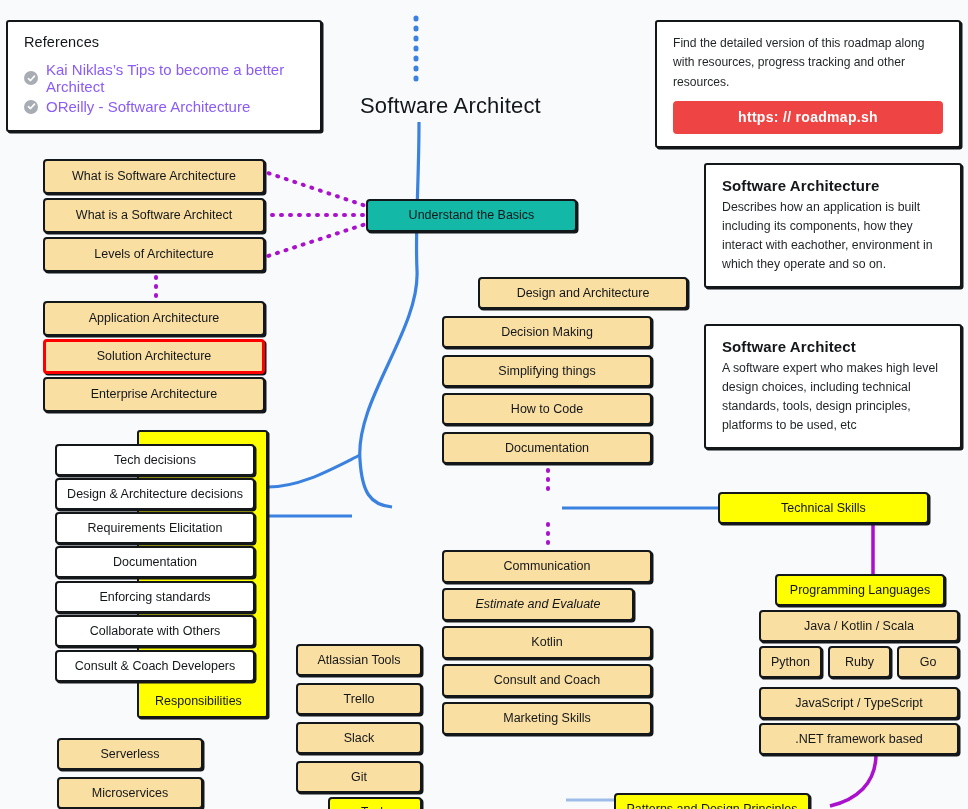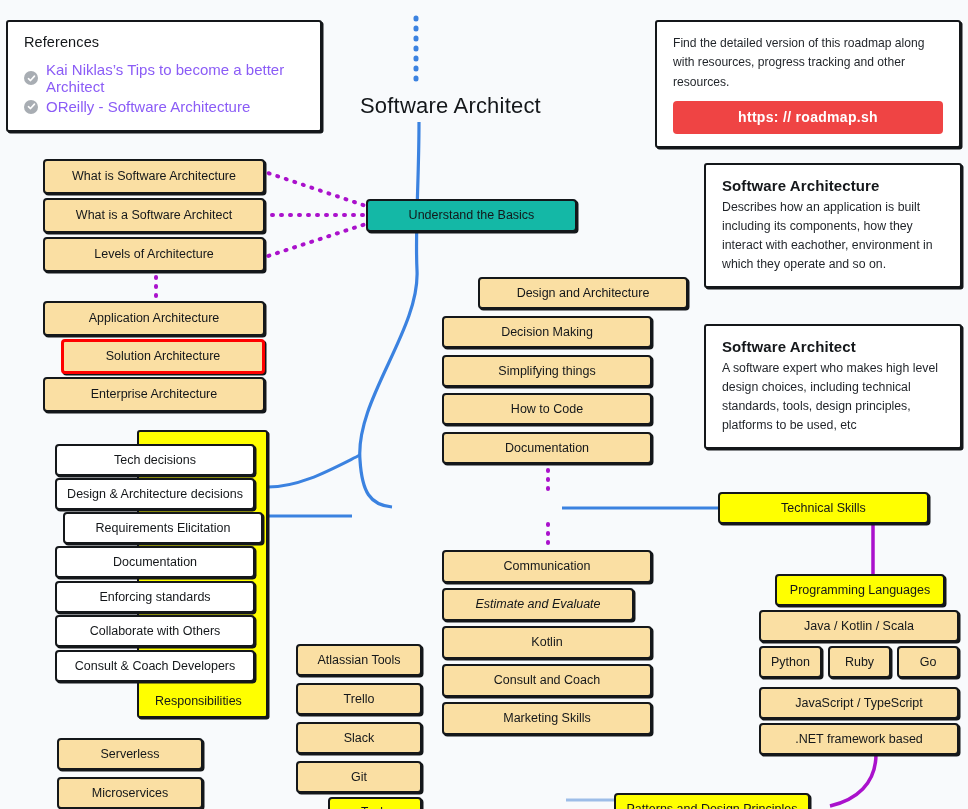--- a/index.html
+++ b/index.html
@@ -195,37 +195,37 @@
   <div class="card" style="left:704px; top:324px; width:258px;">
     <h3>Software Architect</h3>
     <p>A software expert who makes high level design choices, including technical standards, tools, design principles, platforms to be used, etc</p>
   </div>
 
   <div class="node peach" style="left:43px; top:159px; width:222px; height:35px;">What is Software Architecture</div>
   <div class="node peach" style="left:43px; top:198px; width:222px; height:35px;">What is a Software Architect</div>
   <div class="node peach" style="left:43px; top:237px; width:222px; height:35px;">Levels of Architecture</div>
 
   <div class="node peach" style="left:43px; top:301px; width:222px; height:35px;">Application Architecture</div>
-  <div class="node peach sel" style="left:43px; top:339px; width:204px; height:35px;margin-left:18px;">Solution Architecture</div>
+  <div class="node peach sel" style="left:43px; top:339px; width:222px; height:35px;">Solution Architecture</div>
   <div class="node peach" style="left:43px; top:377px; width:222px; height:35px;">Enterprise Architecture</div>
 
   <div class="node olive" style="left:366px; top:199px; width:211px; height:33px;">Understand the Basics</div>
 
   <div class="node peach" style="left:442px; top:277px; width:210px; height:32px;margin-left:36px;">Design and Architecture</div>
   <div class="node peach" style="left:442px; top:316px; width:210px; height:32px;">Decision Making</div>
   <div class="node peach" style="left:442px; top:355px; width:210px; height:32px;">Simplifying things</div>
   <div class="node peach" style="left:442px; top:393px; width:210px; height:32px;">How to Code</div>
   <div class="node peach" style="left:442px; top:432px; width:210px; height:32px;">Documentation</div>
 
   <div class="group-panel" style="left:137px; top:430px; width:131px; height:288px;"></div>
   <div class="group-label" style="left:155px; top:694px;">Responsibilities</div>
 
   <div class="node white" style="left:55px; top:444px; width:200px; height:32px;">Tech decisions</div>
   <div class="node white" style="left:55px; top:478px; width:200px; height:32px;">Design &amp; Architecture decisions</div>
-  <div class="node white" style="left:55px; top:512px; width:200px; height:32px;margin-left:8px;">Requirements Elicitation</div>
+  <div class="node white" style="left:55px; top:512px; width:200px; height:32px;">Requirements Elicitation</div>
   <div class="node white" style="left:55px; top:546px; width:200px; height:32px;">Documentation</div>
   <div class="node white" style="left:55px; top:581px; width:200px; height:32px;">Enforcing standards</div>
   <div class="node white" style="left:55px; top:615px; width:200px; height:32px;">Collaborate with Others</div>
   <div class="node white" style="left:55px; top:650px; width:200px; height:32px;">Consult &amp; Coach Developers</div>
 
 
   <div class="node peach" style="left:442px; top:550px; width:210px; height:33px;">Communication</div>
   <div class="node peach" style="left:442px; top:588px; width:192px; height:33px;font-style:italic;">Estimate and Evaluate</div>
   <div class="node peach" style="left:442px; top:626px; width:210px; height:33px;">Kotlin</div>
   <div class="node peach" style="left:442px; top:664px; width:210px; height:33px;">Consult and Coach</div>

